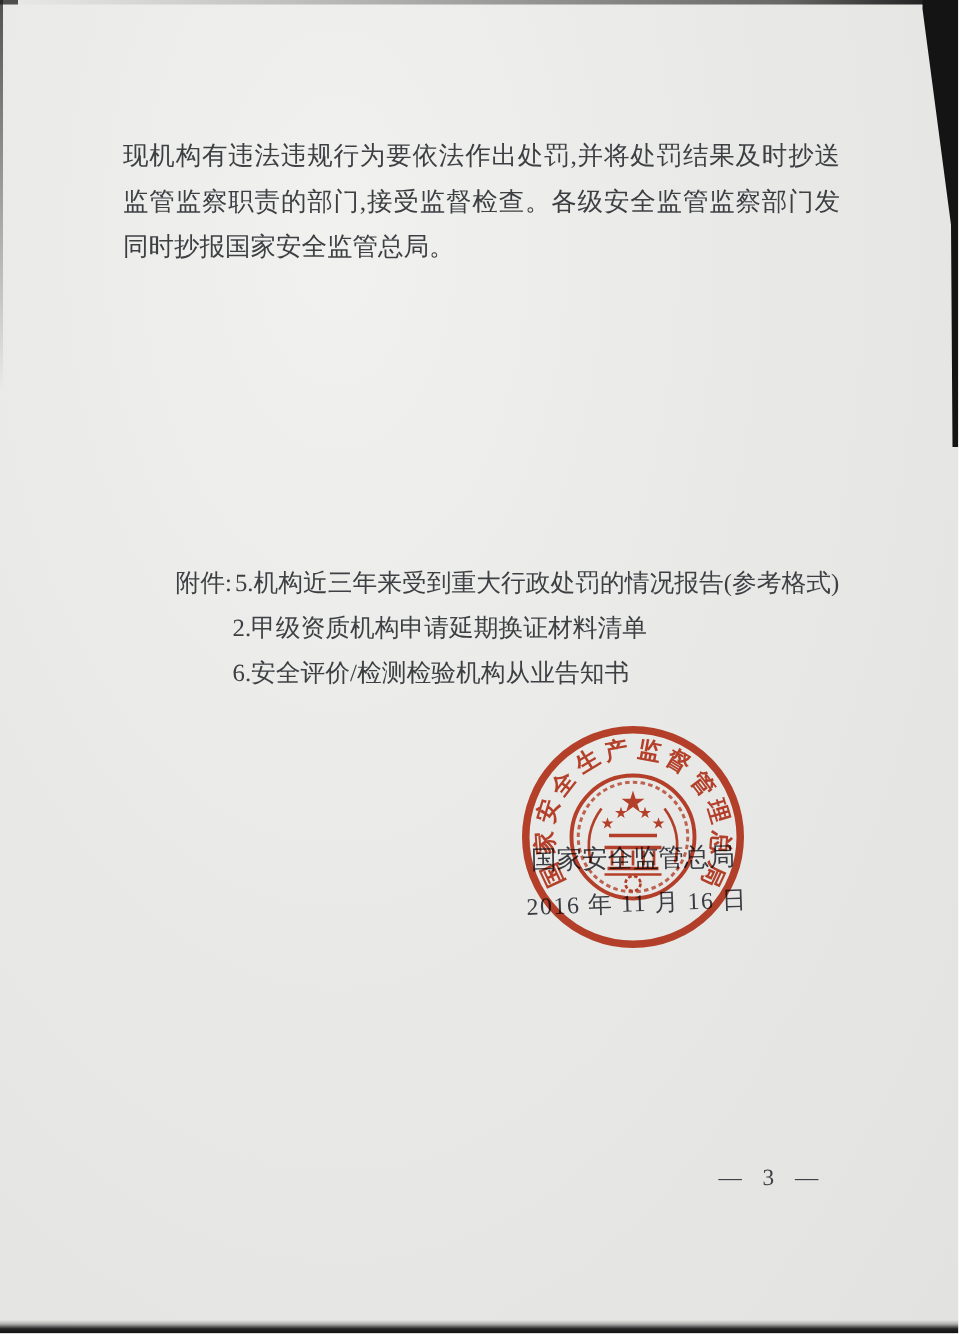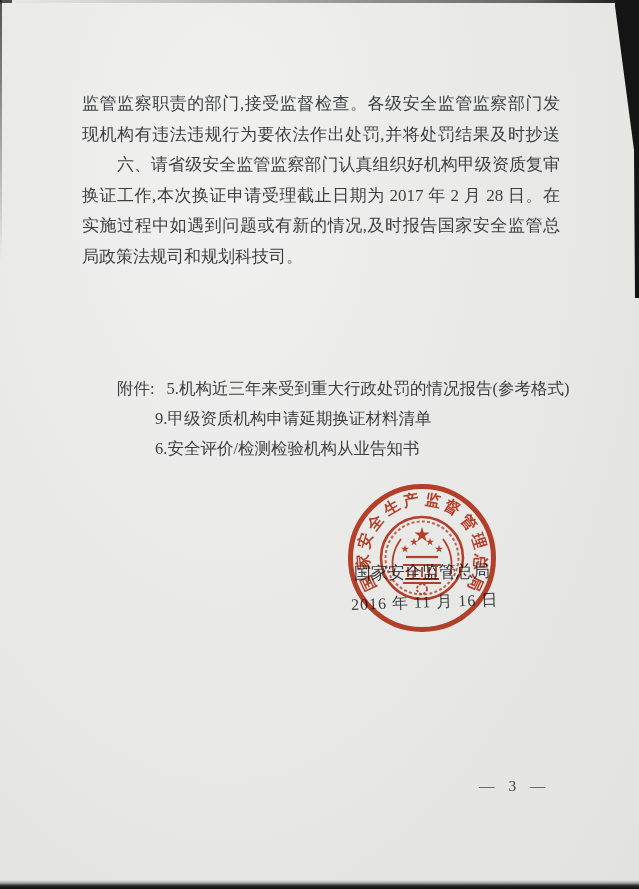--- a/index.html
+++ b/index.html
@@ -21,21 +21,21 @@
   
   .body-text{position:absolute;left:82px;top:89px;width:478px;font-size:17px;}
   .bt-line{height:30.6px;line-height:30.6px;white-space:nowrap;
     text-align:justify;text-align-last:justify;}
   .bt-line.last{text-align:left;text-align-last:left;letter-spacing:0;}
   .bt-line.ind{padding-left:35px;}
   
   .attachments{position:absolute;left:117px;top:374px;font-size:16.5px;}
   .att-row{height:30px;line-height:30px;white-space:nowrap;}
   .att-row.cont{padding-left:38px;}
-  .att-label{margin-right:12px;}
+  .att-label{margin-right:2px;}
   
   .seal{position:absolute;left:346px;top:482px;width:152px;height:152px;
     mix-blend-mode:multiply;opacity:.95;z-index:3;}
   .seal-ring{position:absolute;inset:2px;border:5px solid #c23b22;border-radius:50%;}
   .seal-ring-text{position:absolute;inset:0;font-weight:700;font-size:15.5px;color:#c23b22;}
   .seal-ring-text span{position:absolute;}
   .seal-emblem{position:absolute;left:33px;top:33px;}
   
   .sig-authority{position:absolute;left:354px;top:562px;z-index:2;font-size:17px;
     color:#3a3c42;letter-spacing:0;transform:rotate(-1deg);transform-origin:left center;white-space:nowrap;}
@@ -53,36 +53,31 @@
   <div class="edge-top"></div>
   <div class="edge-corner-nub"></div>
   <div class="edge-left"></div>
   <svg class="edge-right" width="29" height="300">
     <polygon points="5,0 29,0 29,298 25,298 24,150 5,6" fill="#141414"></polygon>
   </svg>
   <div class="edge-bottom"></div>
 
   <div class="body-text">
     <div>
+      <div class="bt-line">现机构有违法违规行为要依法作出处罚,并将处罚结果及时抄送</div>
       <div class="bt-line">监管监察职责的部门,接受监督检查。各级安全监管监察部门发</div>
-      <div class="bt-line">现机构有违法违规行为要依法作出处罚,并将处罚结果及时抄送</div>
-    </div>
-    <div>
-      <div class="bt-line ind">六、请省级安全监管监察部门认真组织好机构甲级资质复审</div>
-      <div class="bt-line">换证工作,本次换证申请受理截止日期为 2017 年 2 月 28 日。在</div>
-      <div class="bt-line">实施过程中如遇到问题或有新的情况,及时报告国家安全监管总</div>
-      <div class="bt-line last">局政策法规司和规划科技司。</div>
+      <div class="bt-line last">同时抄报国家安全监管总局。</div>
     </div>
   </div>
 
   <div class="attachments">
     <div class="att-row">
       <span class="att-label">附件:</span><span>5.机构近三年来受到重大行政处罚的情况报告(参考格式)</span>
     </div>
-    <div class="att-row cont">9.甲级资质机构申请延期换证材料清单</div>
+    <div class="att-row cont">2.甲级资质机构申请延期换证材料清单</div>
     <div class="att-row cont">6.安全评价/检测检验机构从业告知书</div>
   </div>
 
   <div class="sig-authority">国家安全监管总局</div>
   <div class="sig-date">2016 年 11 月 16 日</div>
 
   <div class="seal">
     <div class="seal-ring"></div>
     <div class="seal-ring-text">
         <span style="left: 23.4341px; top: 100.512px; transform: translate(-50%, -50%) rotate(-115deg);">国</span>

